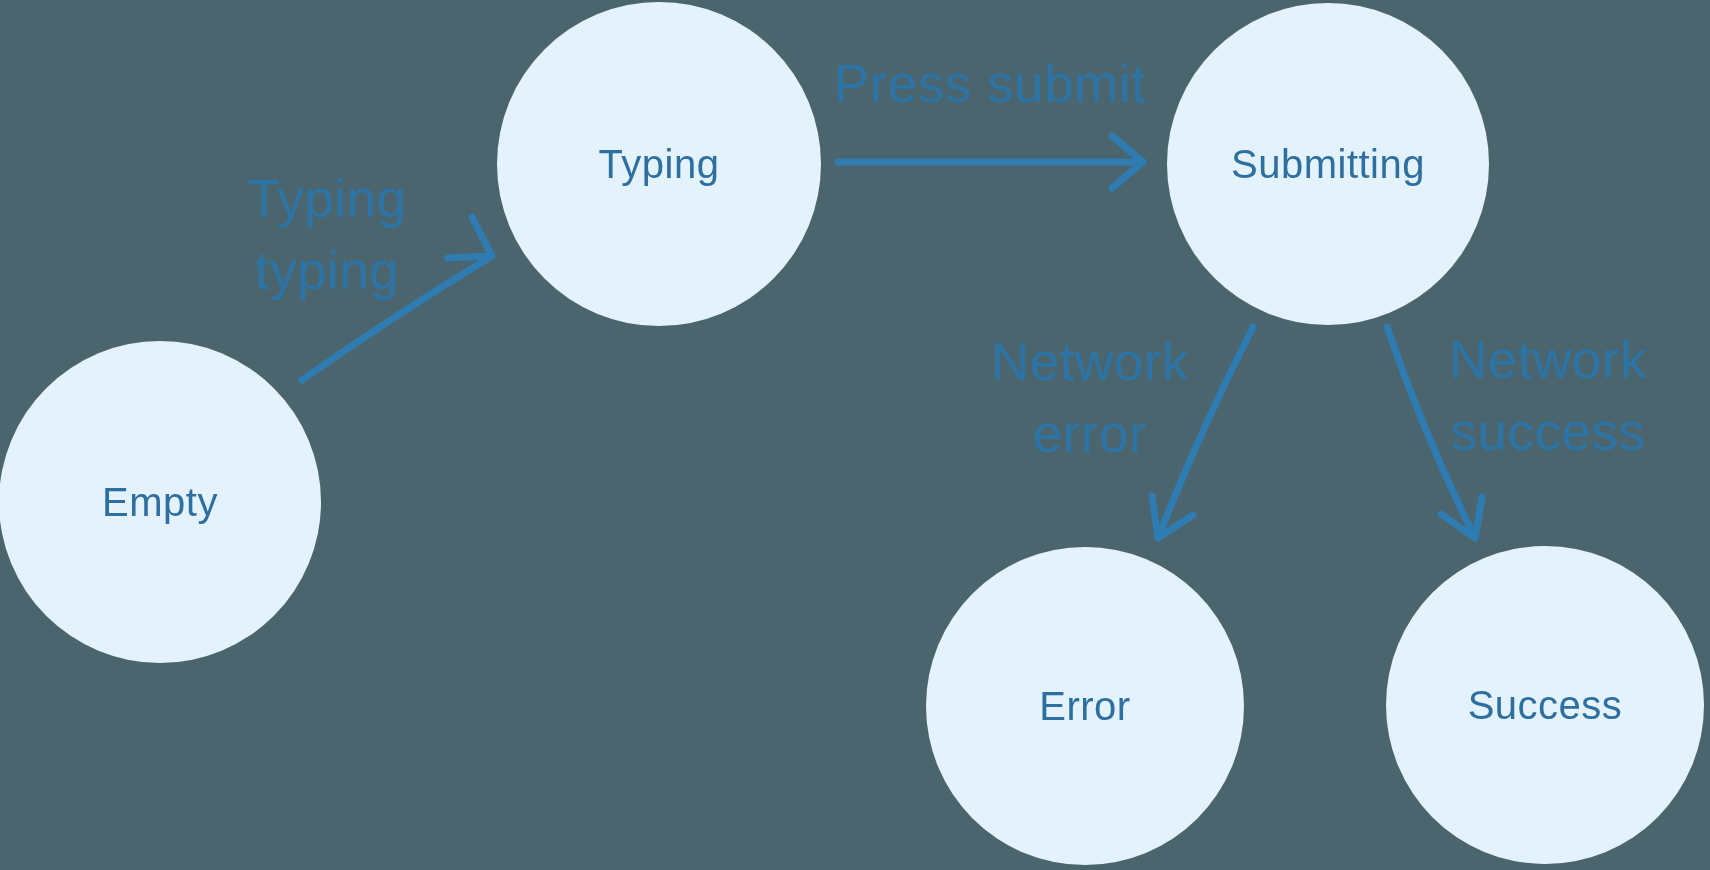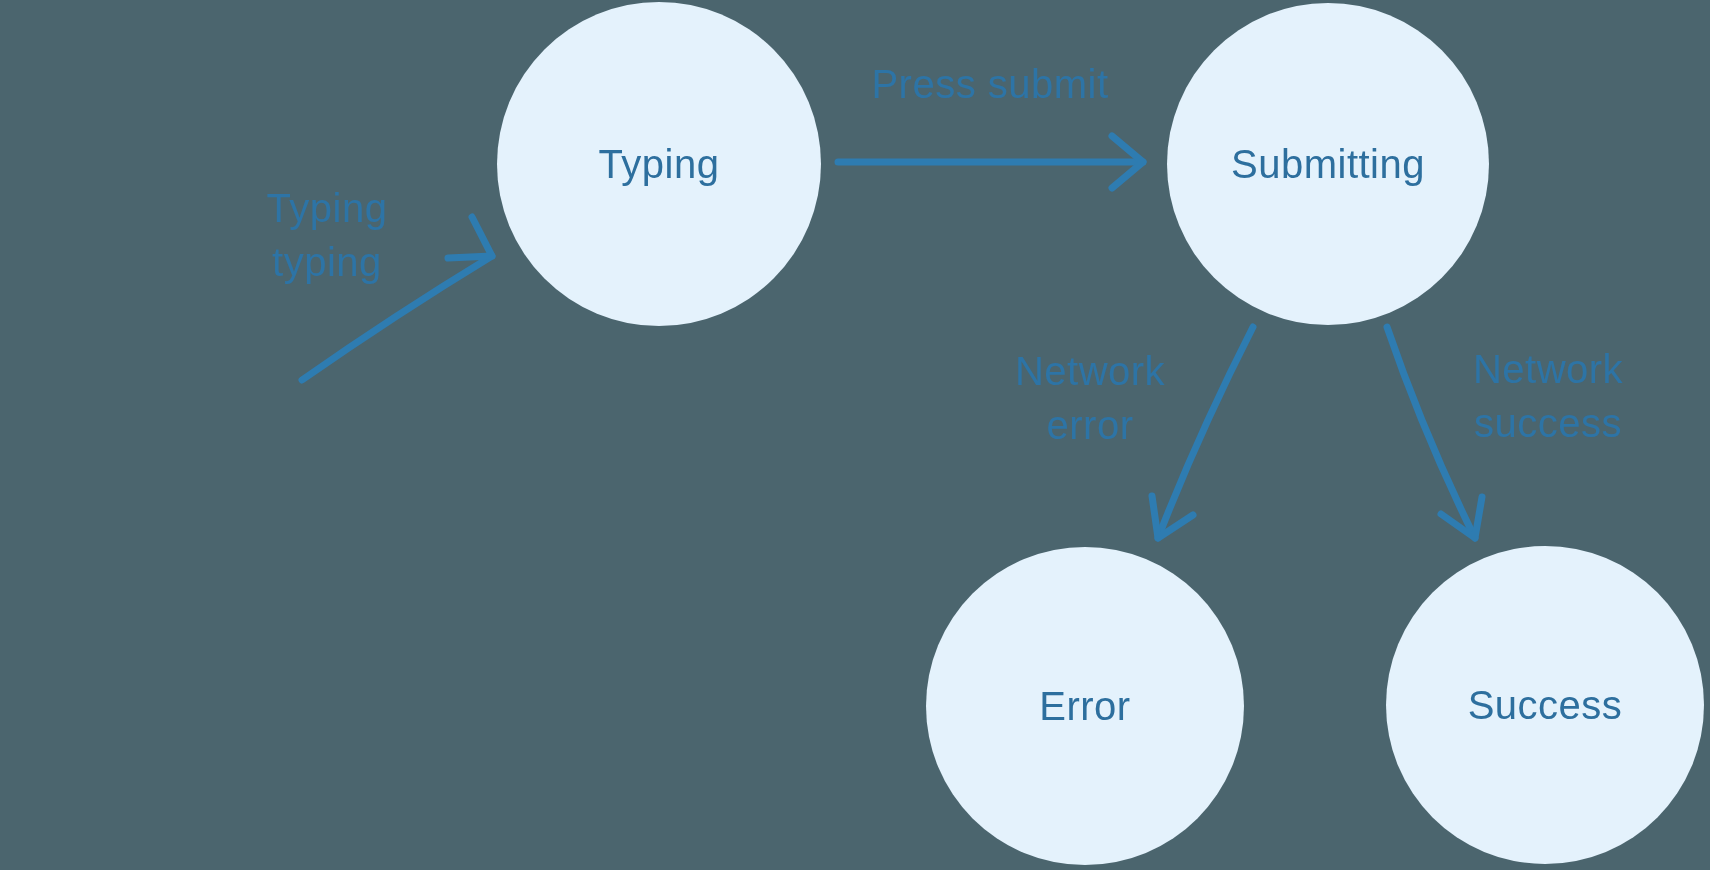--- a/index.html
+++ b/index.html
@@ -55,21 +55,21 @@
   }
   .node-empty      { left: -1px;   top: 341px; width: 322px; height: 322px; }
   .node-typing     { left: 497px;  top: 2px;   width: 324px; height: 324px; }
   .node-submitting { left: 1167px; top: 3px;   width: 322px; height: 322px; }
   .node-error      { left: 926px;  top: 547px; width: 318px; height: 318px; }
   .node-success    { left: 1386px; top: 546px; width: 318px; height: 318px; }
   .edge-label {
     position: absolute;
     transform: translate(-50%, -50%);
     color: var(--edge_label);
-    font-size: 40px;
+    font-size: 53px;
     font-weight: 500;
     line-height: 1.35;
     text-align: center;
     white-space: pre-line;
     letter-spacing: 0.5px;
   }
   .label-start-typing    { left: 327px;  top: 235px; }
   .label-press-submit    { left: 990px;  top: 84px;  }
   .label-network-error   { left: 1090px; top: 398px; }
   .label-network-success { left: 1548px; top: 396px; }
@@ -91,20 +91,23 @@
     <g>
       <path d="M 1253 327 Q 1198 435 1158 538"></path>
       <path d="M 1193 515 L 1158 538 L 1152 496"></path>
     </g>
     <g>
       <path d="M 1387 327 Q 1424 435 1475 538"></path>
       <path d="M 1482 497 L 1475 538 L 1441 514"></path>
     </g>
   </svg>
 
+  <div class="node node-empty">
+    <span class="node-label">Empty</span>
+  </div>
 
   <div class="node node-typing">
     <span class="node-label">Typing</span>
   </div>
 
   <div class="node node-submitting">
     <span class="node-label">Submitting</span>
   </div>
 
   <div class="node node-error">

